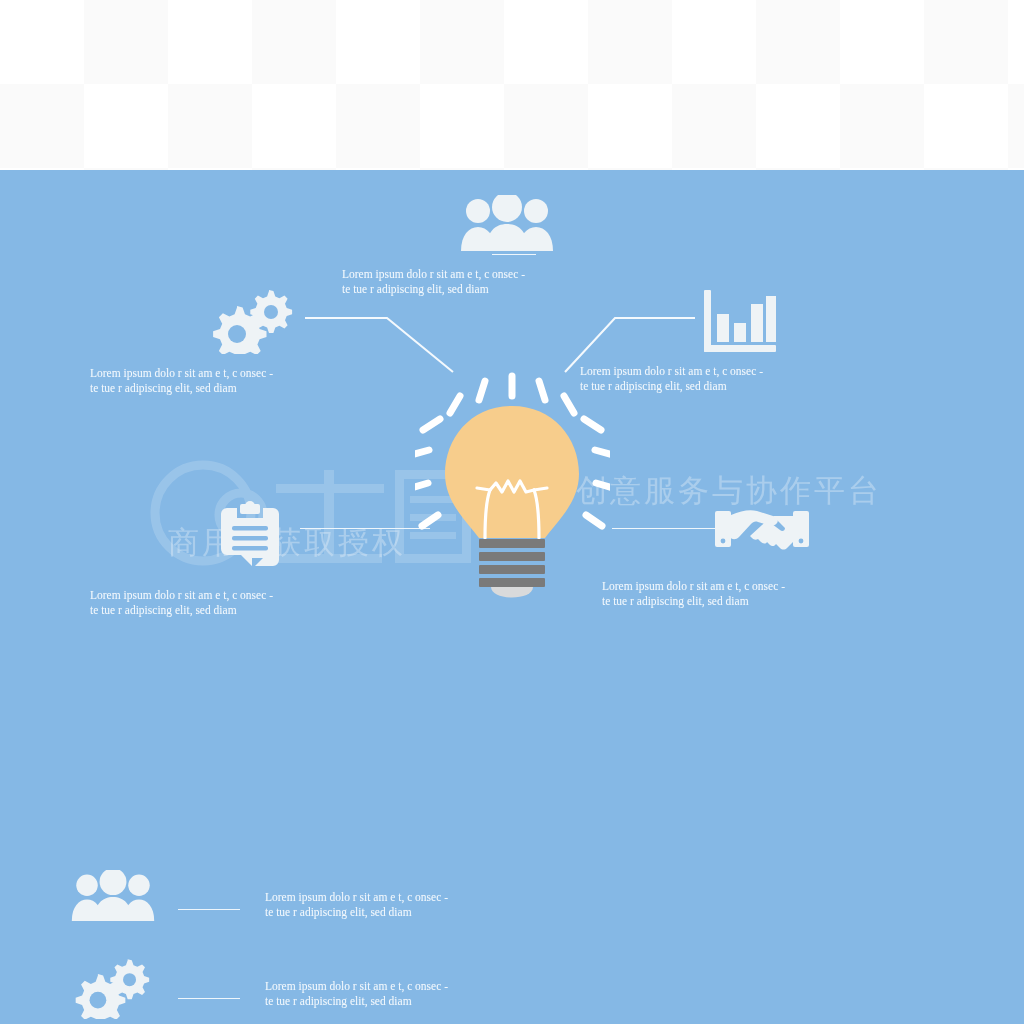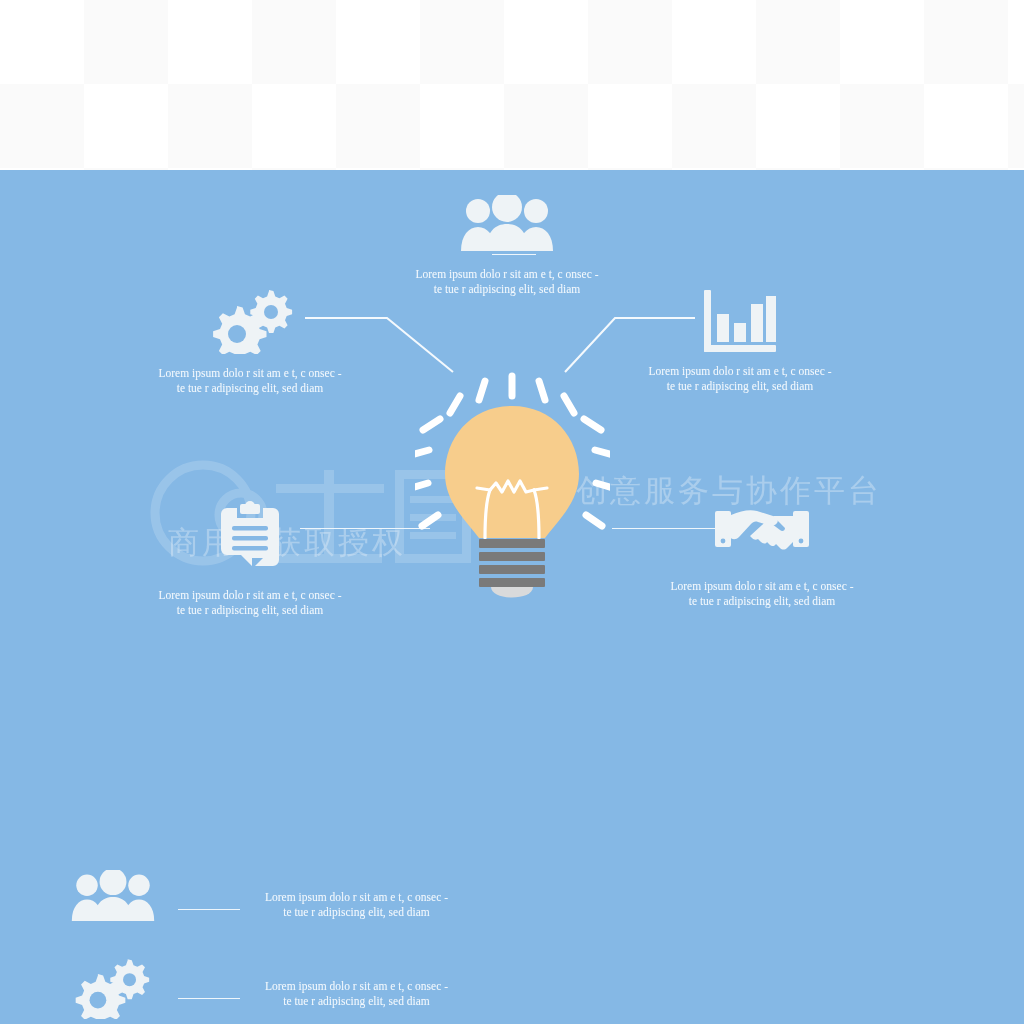--- a/index.html
+++ b/index.html
@@ -37,21 +37,21 @@
   }
   #wm-line2{
     left:168px;top:352px;font-family:"DejaVu Sans",sans-serif;
     font-size:31px;letter-spacing:3px;color:#ffffff;opacity:.30;white-space:nowrap;
   }
 
   
   .node{position:absolute;}
   .icon{display:block;}
   .cap{
-    color:#f2f8fd;font-size:11.5px;line-height:15px;text-align:center;
+    color:#f2f8fd;font-size:11.5px;line-height:15px;text-align:left;
     white-space:nowrap;text-shadow:0 0 1px rgba(255,255,255,.25);
   }
   .cap .l2{display:block;}
 
   .hline{position:absolute;height:0;border-top:1.6px solid #eef6fc;}
   .connector{position:absolute;overflow:visible;}
   .connector path{fill:none;stroke:#f4f9fd;stroke-width:2.1;}
 
   
   #list{position:absolute;left:0;top:700px;width:1024px;}

